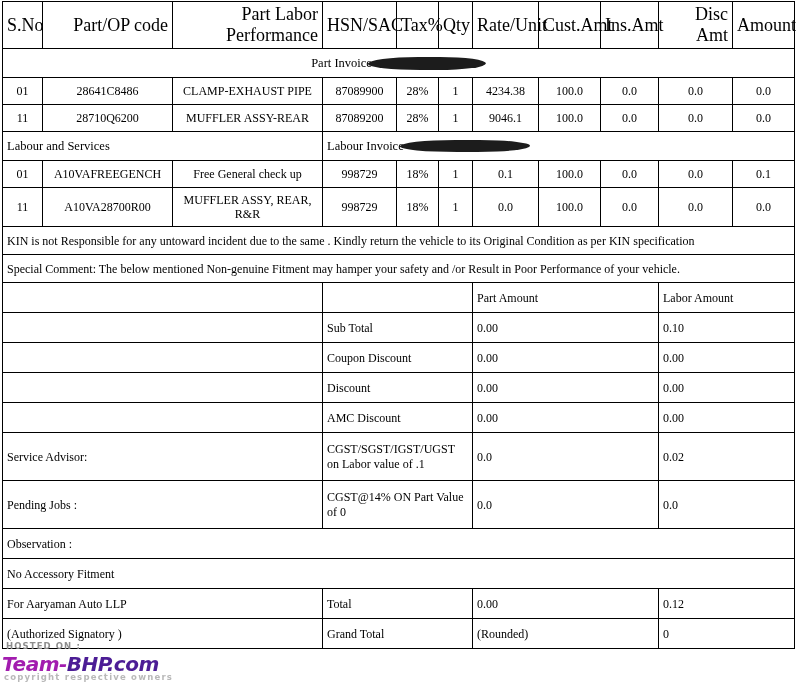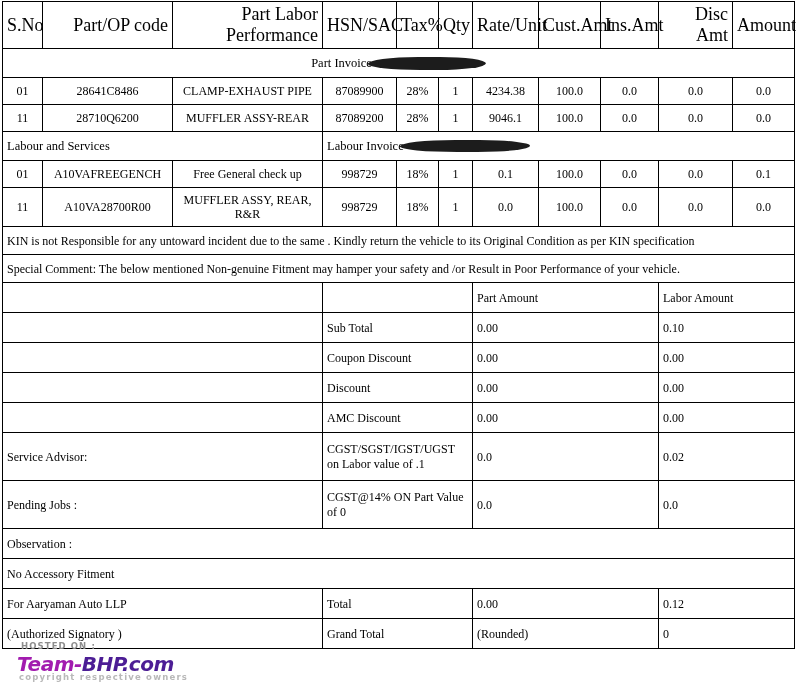--- a/index.html
+++ b/index.html
@@ -108,21 +108,21 @@
   }
   .sum td.blank { }
   .sum.tall td { height: 43px; vertical-align: middle; }
   .sum td.label2 { line-height: 1.28; }
 
   .sig-cell { text-align: center; padding-right: 30px; }
 
   
   .wm {
     position: absolute;
-    left: 15px;
+    left: 0px;
     top: 640px;
     width: 200px;
     height: 42px;
     z-index: 5;
     pointer-events: none;
   }
   .wm-hosted {
     position: absolute;
     left: 6px;
     top: 0px;

